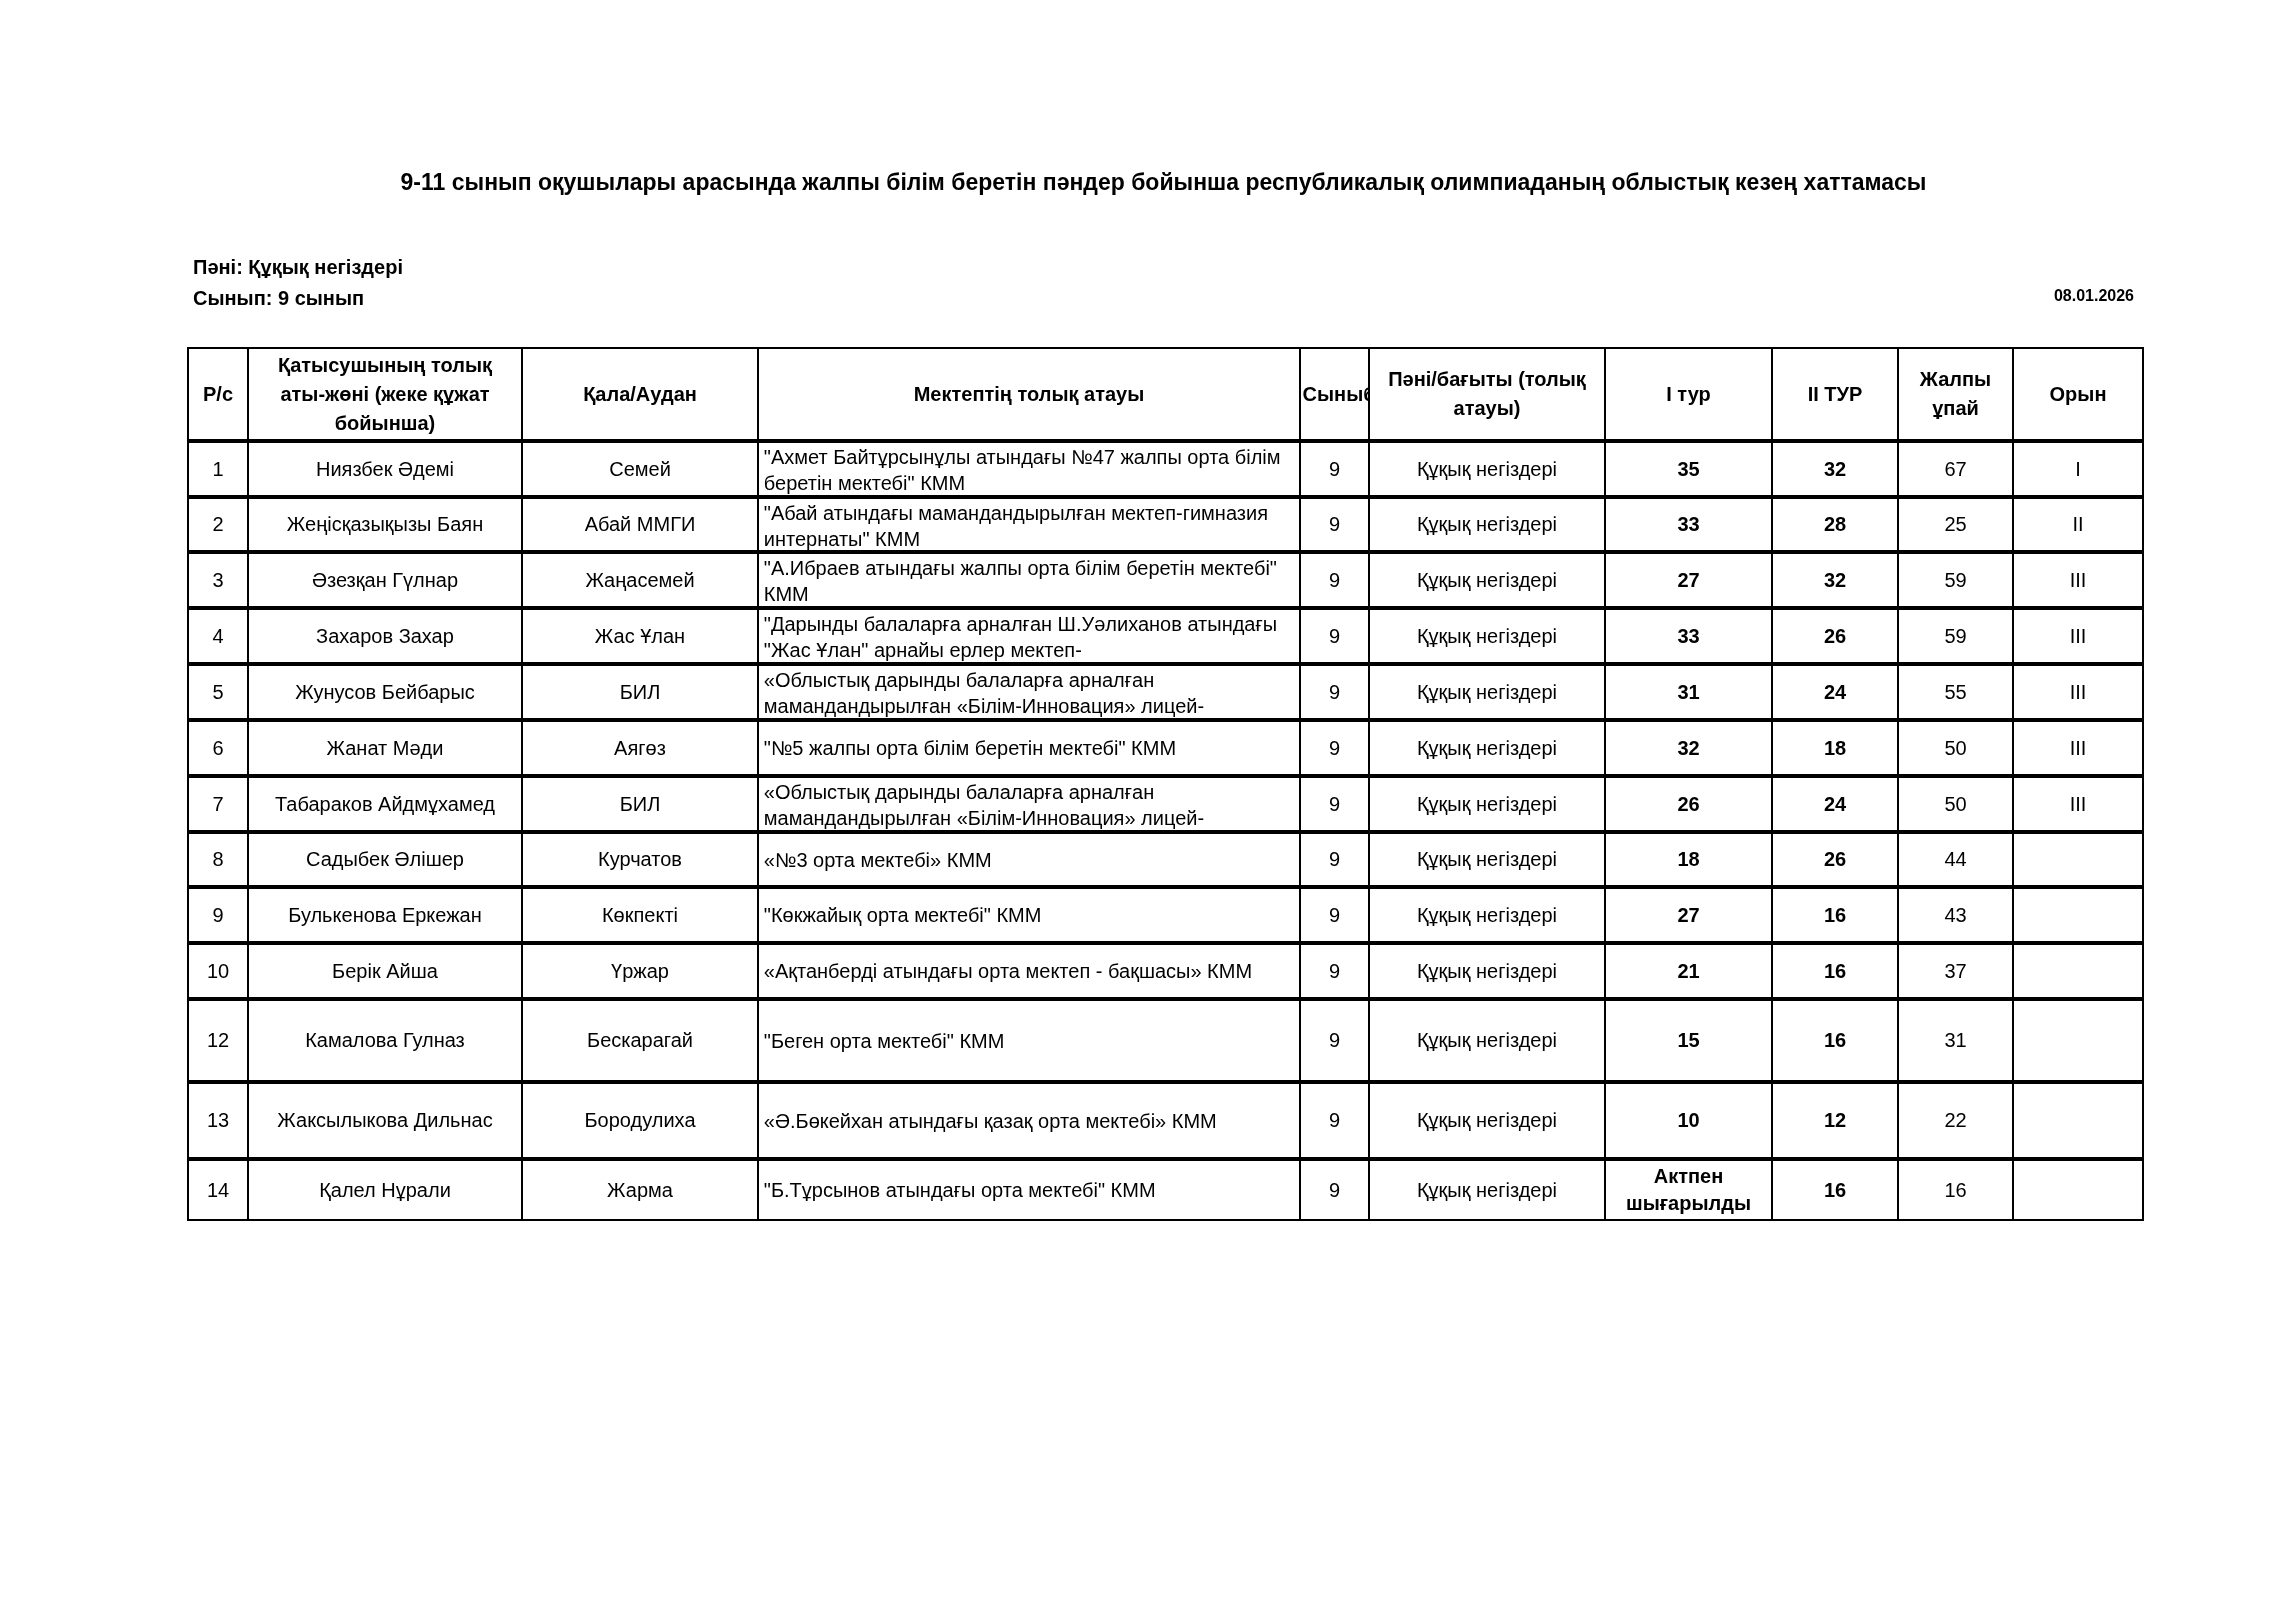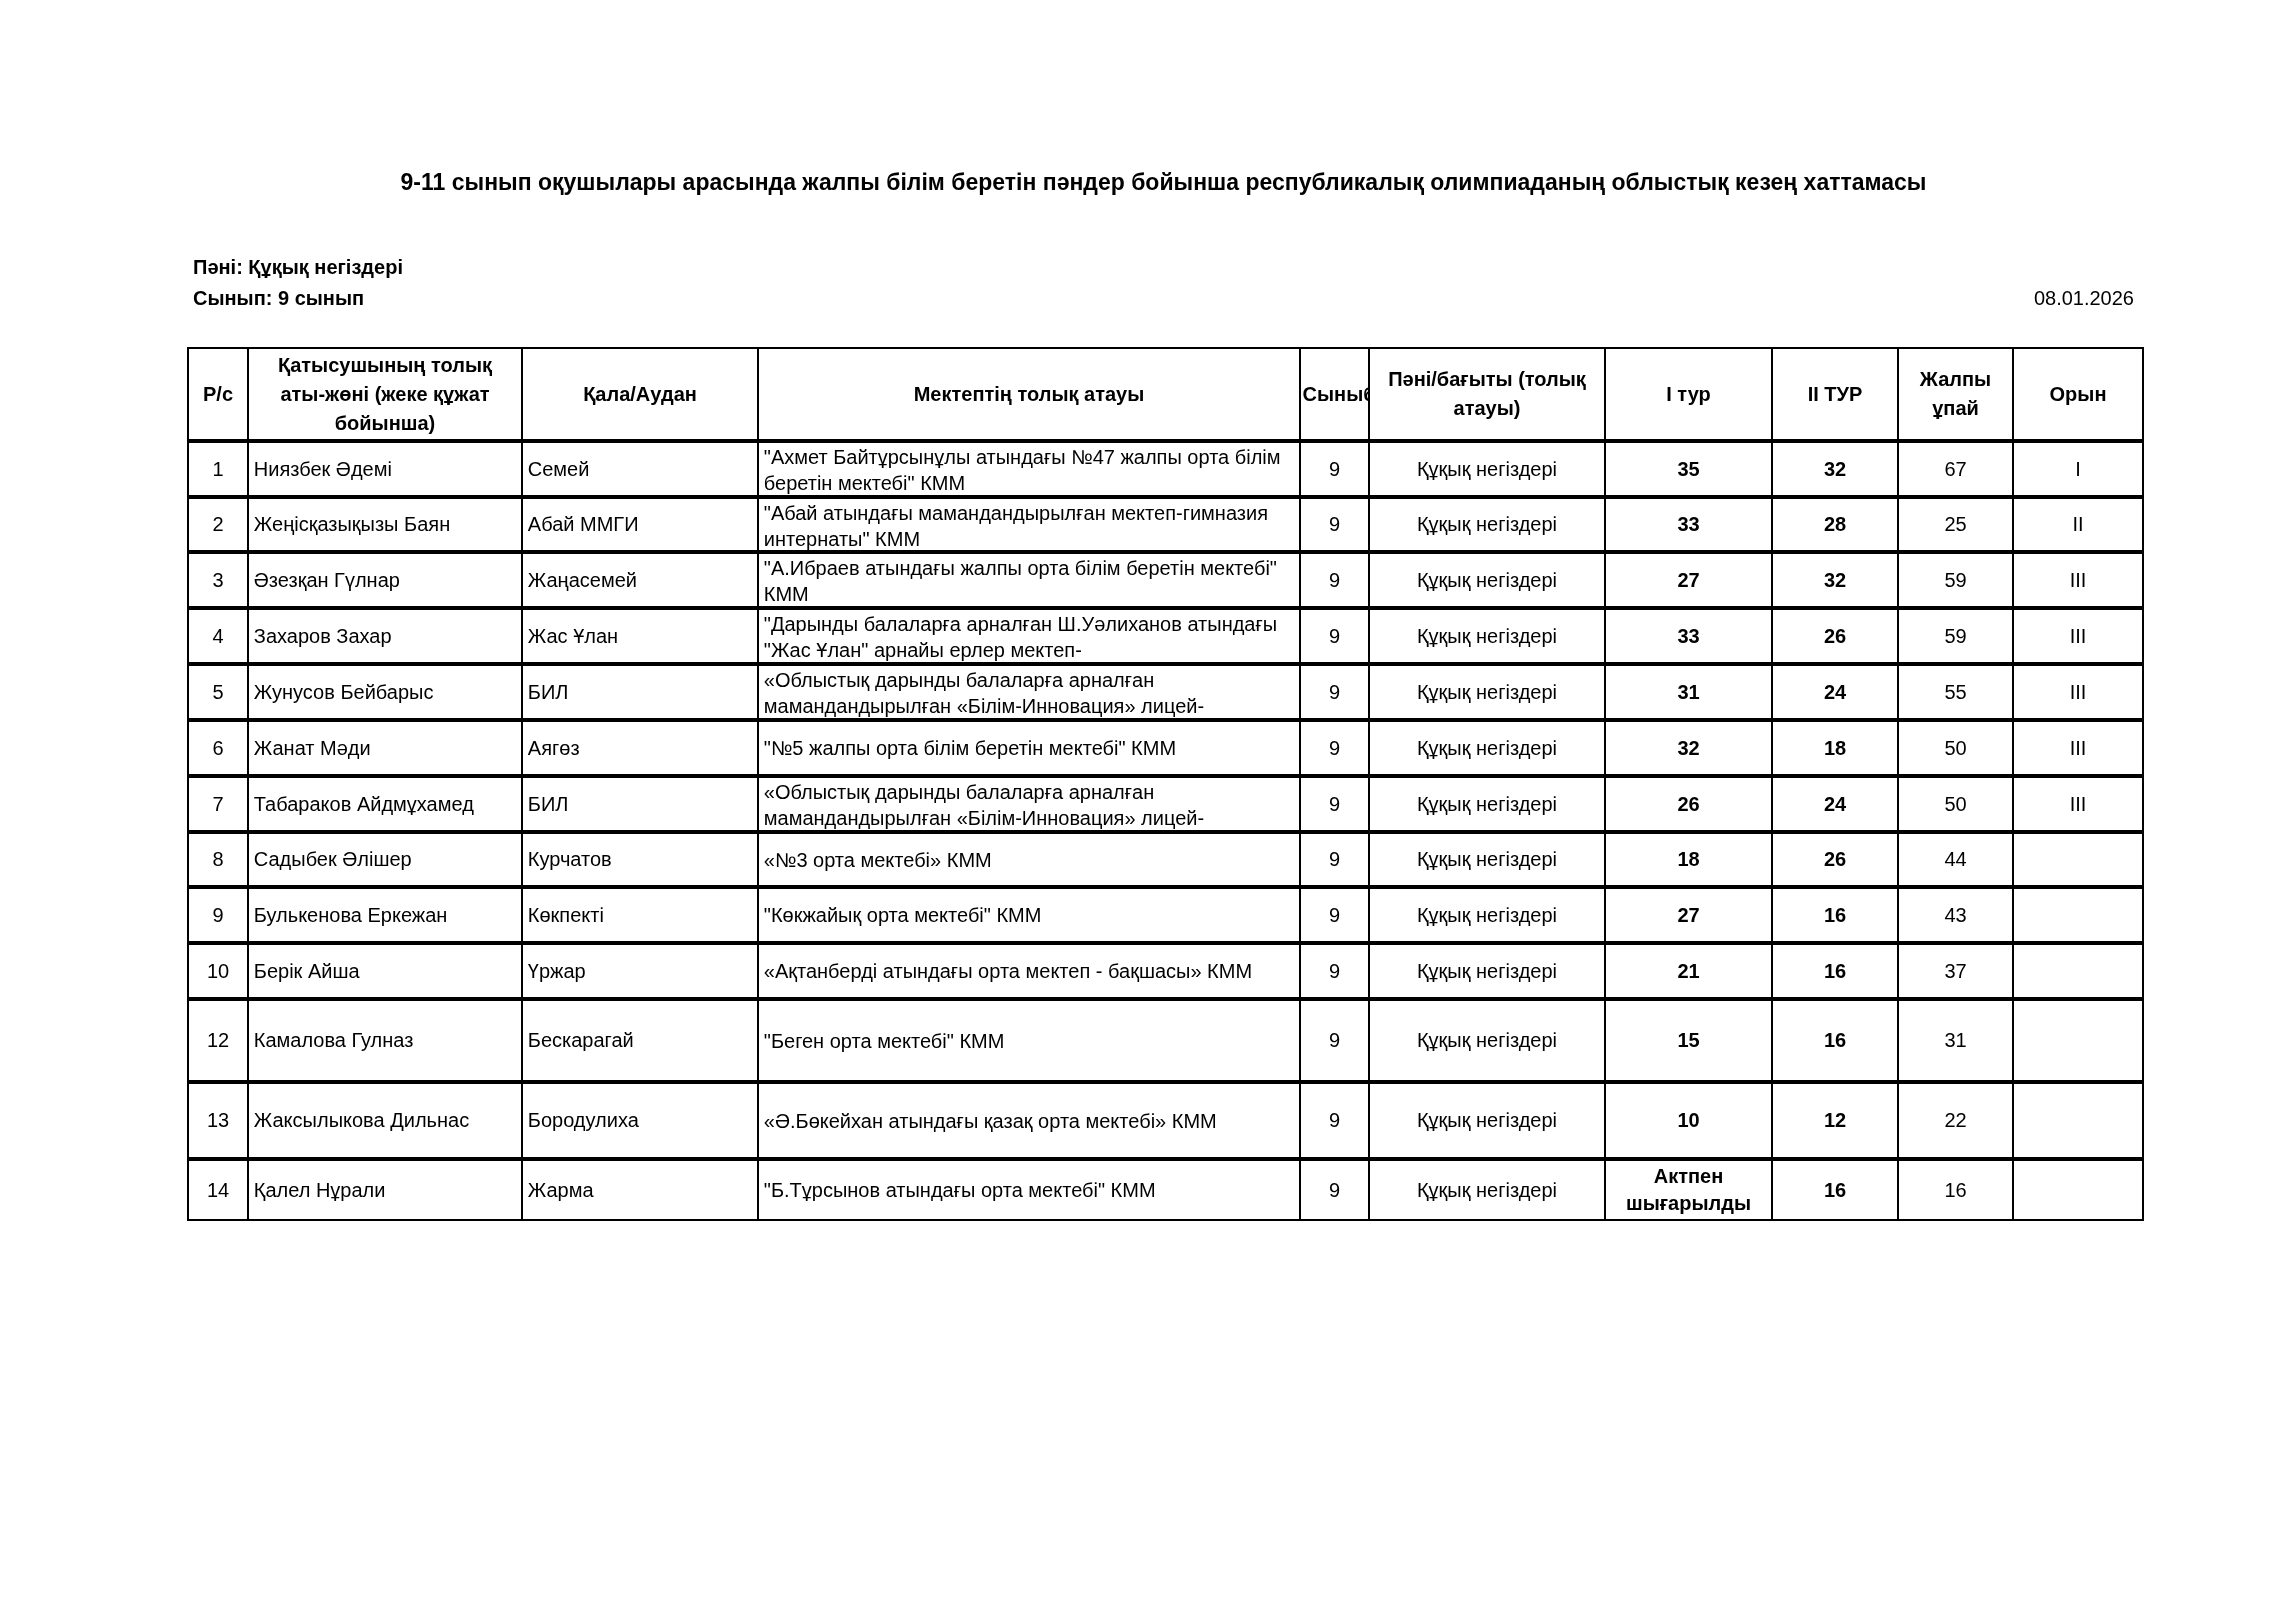--- a/index.html
+++ b/index.html
@@ -3,29 +3,29 @@
 <meta charset="utf-8">
 <style>
   html, body { margin: 0; padding: 0; background: #ffffff; }
   body { width: 2295px; height: 1623px; position: relative; overflow: hidden;
          font-family: "Liberation Sans", sans-serif; color: #000; }
   .title { position: absolute; left: 16px; width: 2295px; top: 169px; text-align: center;
            font-weight: bold; font-size: 23px; letter-spacing: 0; }
   .meta { position: absolute; left: 193px; font-weight: bold; font-size: 20px; }
   .meta.subject { top: 256px; }
   .meta.grade { top: 287px; }
-  .date { position: absolute; right: 161px; top: 287px; font-weight: normal; font-size: 20px; margin-left: 14px; }
+  .date { position: absolute; right: 161px; top: 287px; font-weight: bold; font-size: 16px; margin-left: 14px; }
   table.results { position: absolute; left: 187px; top: 347px; width: 1954px;
                   border-collapse: collapse; table-layout: fixed; }
   table.results th, table.results td { border: 2.4px solid #000; padding: 0 4.8px;
                   font-size: 20px; vertical-align: middle; overflow: hidden; }
   table.results th { font-weight: bold; text-align: center; line-height: 29px; height: 90px; }
   table.results tbody tr td { border-top: 4px solid #000; }
   td.c { text-align: center; }
-  td.l { text-align: left; }
+  td.l { text-align: center; }
   td.b { font-weight: bold; text-align: center; }
   td.school { line-height: 26px; text-align: left; padding-left: 3.2px; }
   .school-inner { max-height: 50px; overflow: hidden; }
 </style>
 </head>
 <body>
 
 <div class="title">9-11 сынып оқушылары арасында жалпы білім беретін пәндер бойынша республикалық олимпиаданың облыстық кезең хаттамасы</div>
 <div class="meta subject">Пәні: Құқық негіздері</div>
 <div class="meta grade">Сынып: 9 сынып</div>

